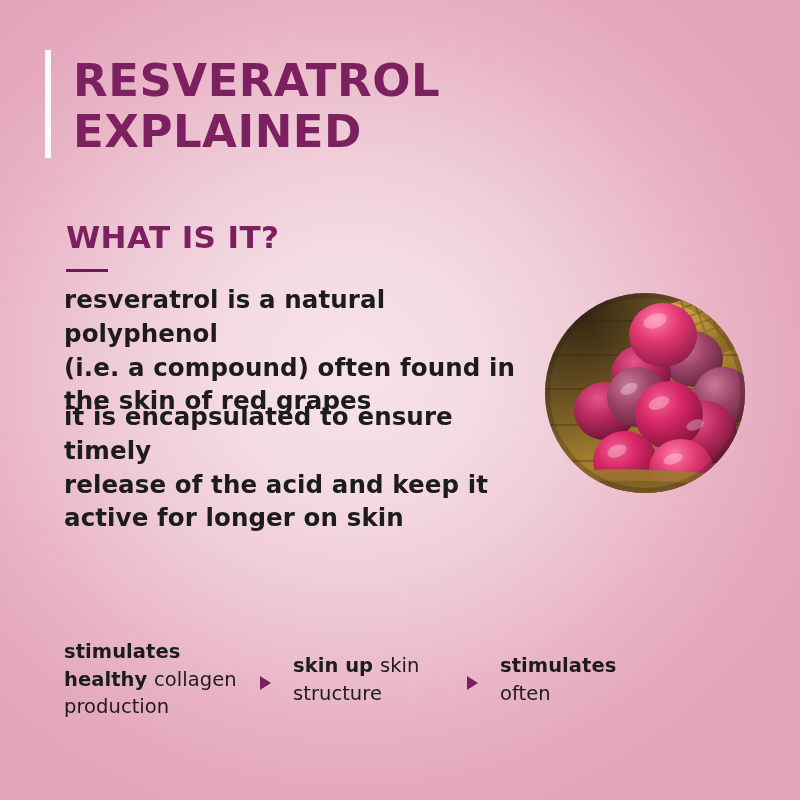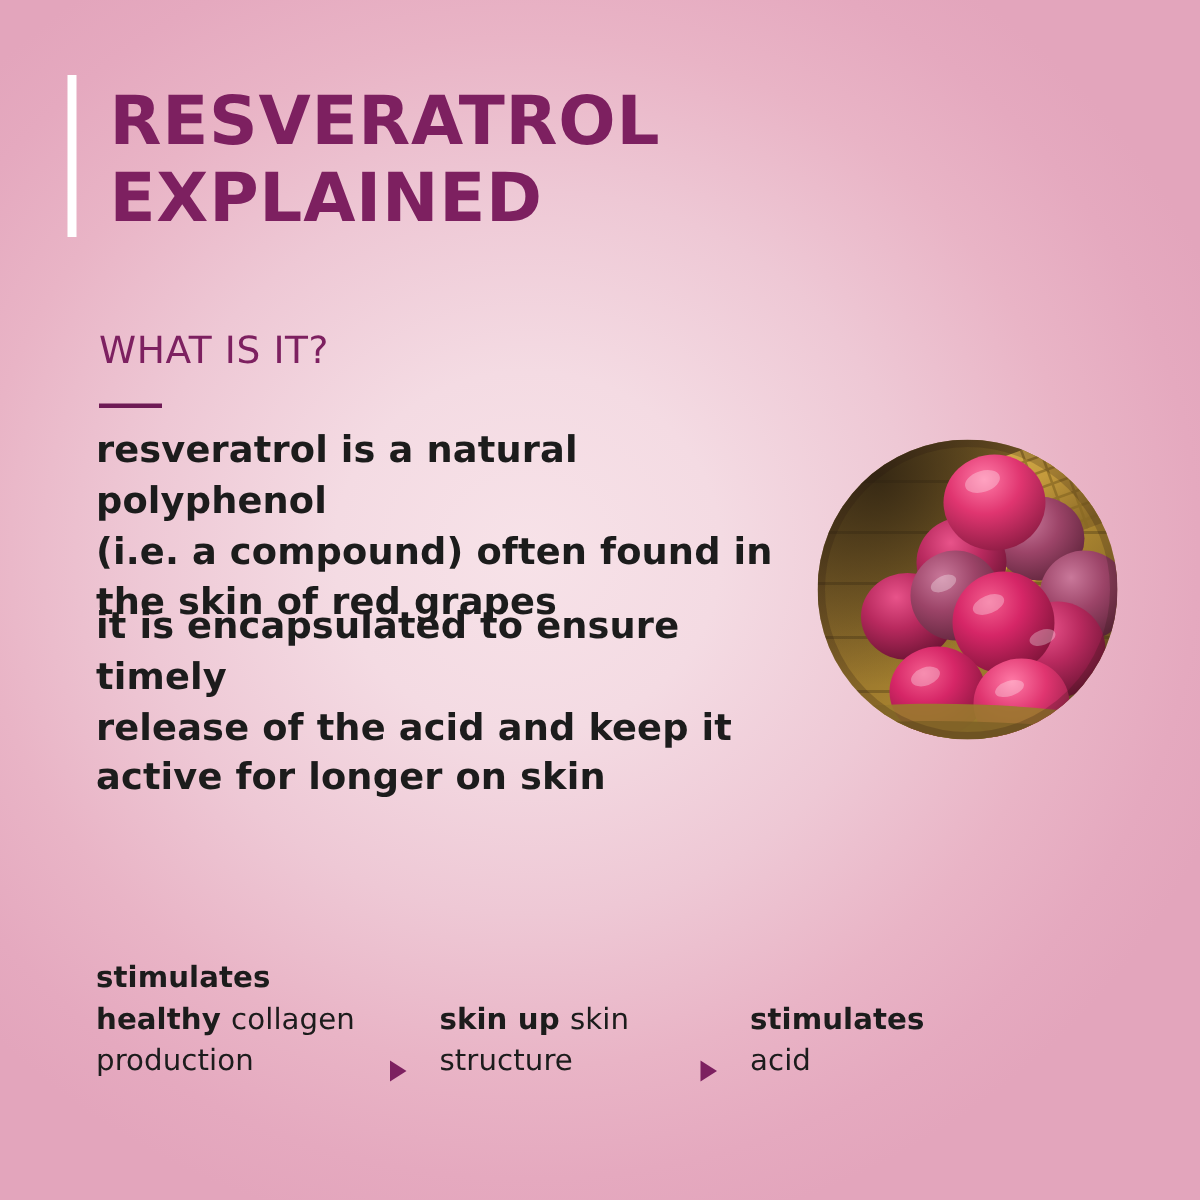--- a/index.html
+++ b/index.html
@@ -50,22 +50,22 @@
     line-height: 1.13;
     letter-spacing: 0.5px;
     text-transform: uppercase;
     white-space: pre-line;
   }
 
   
   .heading {
     position: absolute;
     color: #7d2060;
-    font-size: 25px;
-    font-weight: normal;
+    font-size: 31px;
+    font-weight: bold;
     letter-spacing: 0.4px;
     text-transform: uppercase;
   }
   #heading-what-is-it { left: 66px; top: 219px; }
   #heading-what-does-it-do { left: 66px; top: 578px; }
 
   .rule {
     position: absolute;
     left: 66px;
     top: 269px;
@@ -99,21 +99,21 @@
     overflow: hidden;
   }
   .photo-circle svg { display: block; }
 
   
   .benefits {
     position: absolute;
     left: 64px;
     top: 638px;
     display: flex;
-    align-items: flex-end;
+    align-items: center;
   }
   .benefit-col {
     font-size: 19.5px;
     line-height: 1.42;
     color: #1c1c1c;
     letter-spacing: 0.05px;
   }
   .benefit-col .b-strong { font-weight: bold; }
   .benefit-col .b-rest { font-weight: normal; }
   #benefit-0 { width: 190px; }
@@ -274,18 +274,18 @@
 
     <div class="benefit-col" id="benefit-1">
       <span class="b-strong">skin up
 </span><span class="b-rest">skin structure</span>
     </div>
 
     <div class="benefit-arrow arrow-gap-left2"></div>
 
     <div class="benefit-col" id="benefit-2">
       <span class="b-strong">stimulates
-</span><span class="b-rest">acid</span>
+</span><span class="b-rest">often</span>
     </div>
 
   </div>
 
 </div>
 
 </body></html>

